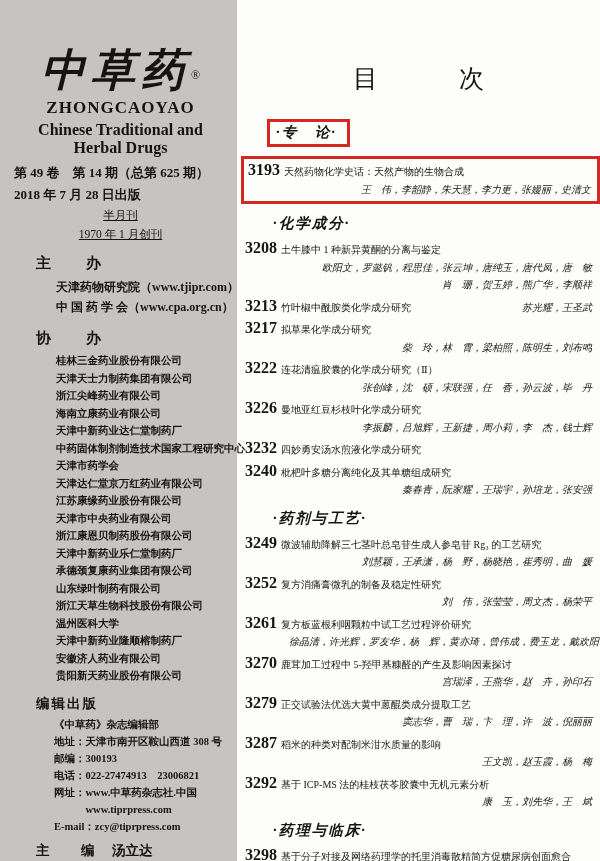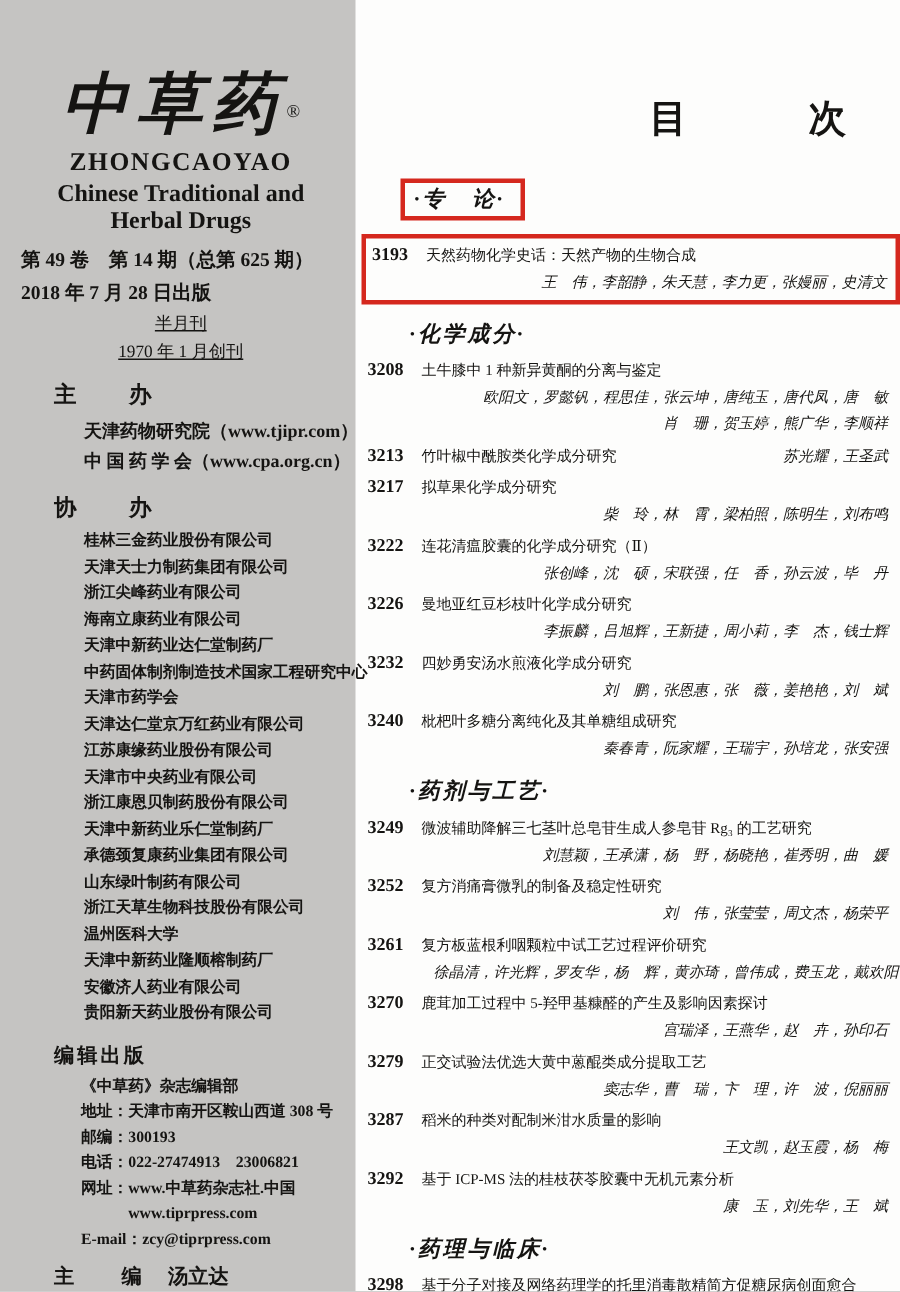--- a/index.html
+++ b/index.html
@@ -24,31 +24,31 @@
             white-space:nowrap;}
   .sponsor-item{font-weight:bold;font-size:12px;line-height:20px;margin-left:42px;white-space:nowrap;}
   .pub-label{font-weight:bold;font-size:13.5px;letter-spacing:2px;margin:10px 0 3px 22px;}
   .pub-line{font-size:10.5px;line-height:17px;margin-left:40px;}
   .editor-line{display:flex;margin:7px 0 0 22px;font-size:13.5px;font-weight:bold;}
   .editor-line .elabel{width:76px;letter-spacing:2px;}
   .editor-line .elabel.wide{letter-spacing:9px;}
   
   .content{position:absolute;left:237px;top:0;width:363px;height:861px;box-sizing:border-box;
            padding:62px 8px 0 8px;}
-  .toc-title{text-align:right;font-size:25px;font-weight:bold;letter-spacing:28px;
+  .toc-title{text-align:center;font-size:25px;font-weight:normal;letter-spacing:28px;
              text-indent:28px;margin-bottom:14px;}
   .sec-label{font-weight:bold;font-style:italic;font-size:14.5px;margin:10px 0 6px 28px;
              letter-spacing:2px;}
   .sec-label.boxed{display:inline-block;border:3px solid #d5281e;padding:1px 10px 2px 6px;
                    margin-left:22px;}
   .entry{margin:3px 0;}
   .entry.boxed-entry{border:3px solid #d5281e;margin-left:-4px;margin-right:-8px;
                      padding:2px 6px 3px 4px;}
   .row{display:flex;align-items:baseline;line-height:17.5px;}
-  .no{flex:0 0 36px;font-weight:bold;font-size:12px;font-family:"Liberation Serif",serif;}
+  .no{flex:0 0 36px;font-weight:bold;font-size:16px;font-family:"Liberation Serif",serif;}
   .t{font-size:10px;white-space:nowrap;}
   .a{margin-left:auto;font-size:10px;font-style:italic;white-space:nowrap;padding-left:8px;}
   .section{margin-bottom:4px;}
 </style>
 </head>
 <body>
 
 <div class="page">
 
   <div class="sidebar">
@@ -188,25 +188,20 @@
               <span class="t"></span>
               <span class="a">李振麟，吕旭辉，王新捷，周小莉，李　杰，钱士辉</span>
             </div>
           </div>
           <div class="entry">
             <div class="row">
               <span class="no">3232</span>
               <span class="t">四妙勇安汤水煎液化学成分研究</span>
               <span class="a"></span>
             </div>
-            <div class="row">
-              <span class="no"></span>
-              <span class="t"></span>
-              <span class="a">刘　鹏，张恩惠，张　薇，姜艳艳，刘　斌</span>
-            </div>
           </div>
           <div class="entry">
             <div class="row">
               <span class="no">3240</span>
               <span class="t">枇杷叶多糖分离纯化及其单糖组成研究</span>
               <span class="a"></span>
             </div>
             <div class="row">
               <span class="no"></span>
               <span class="t"></span>

